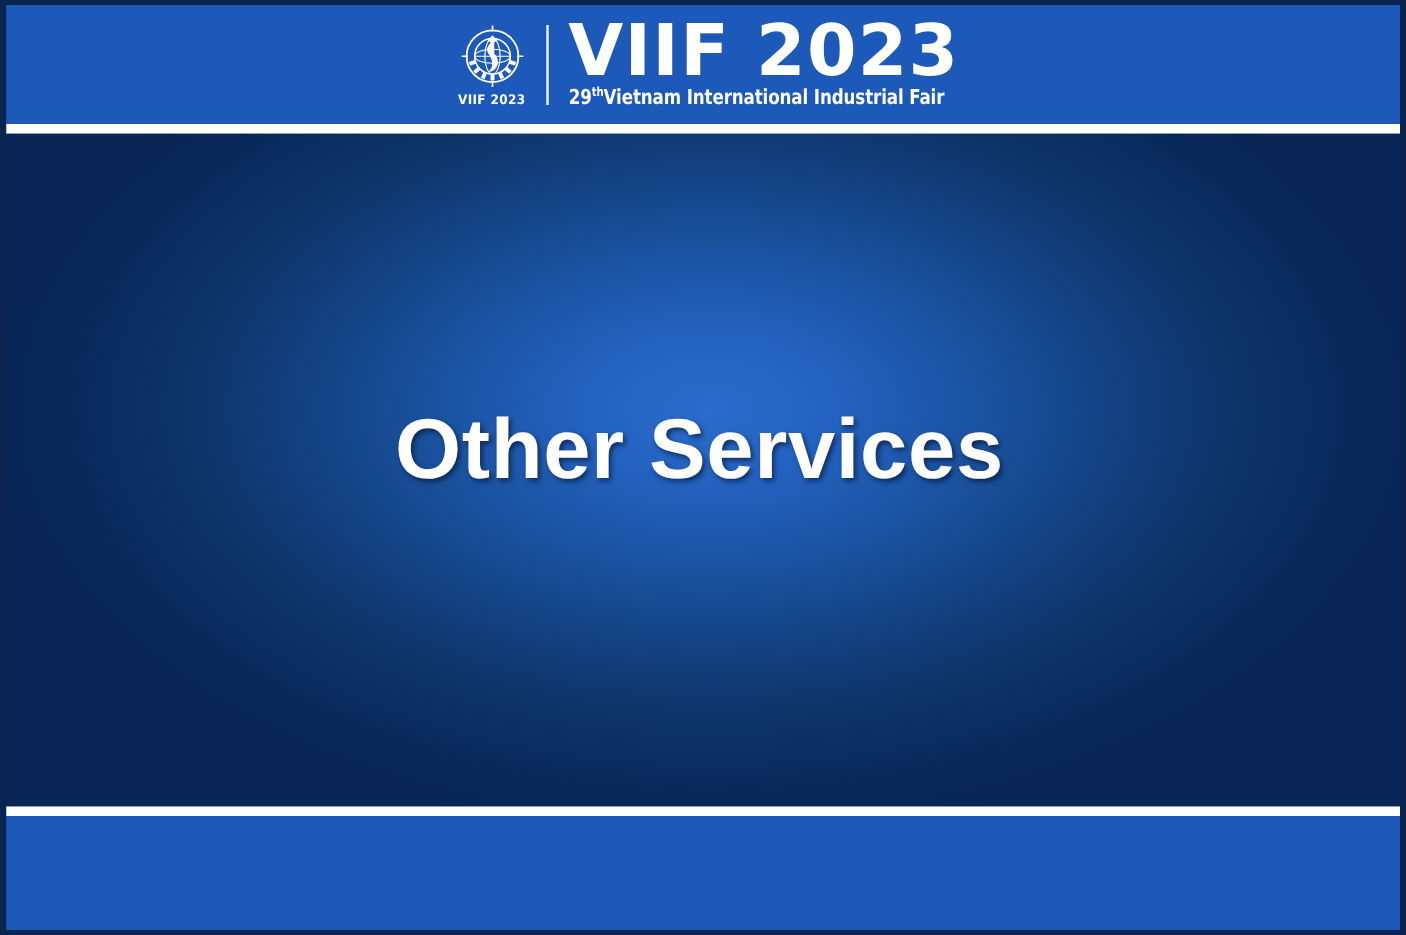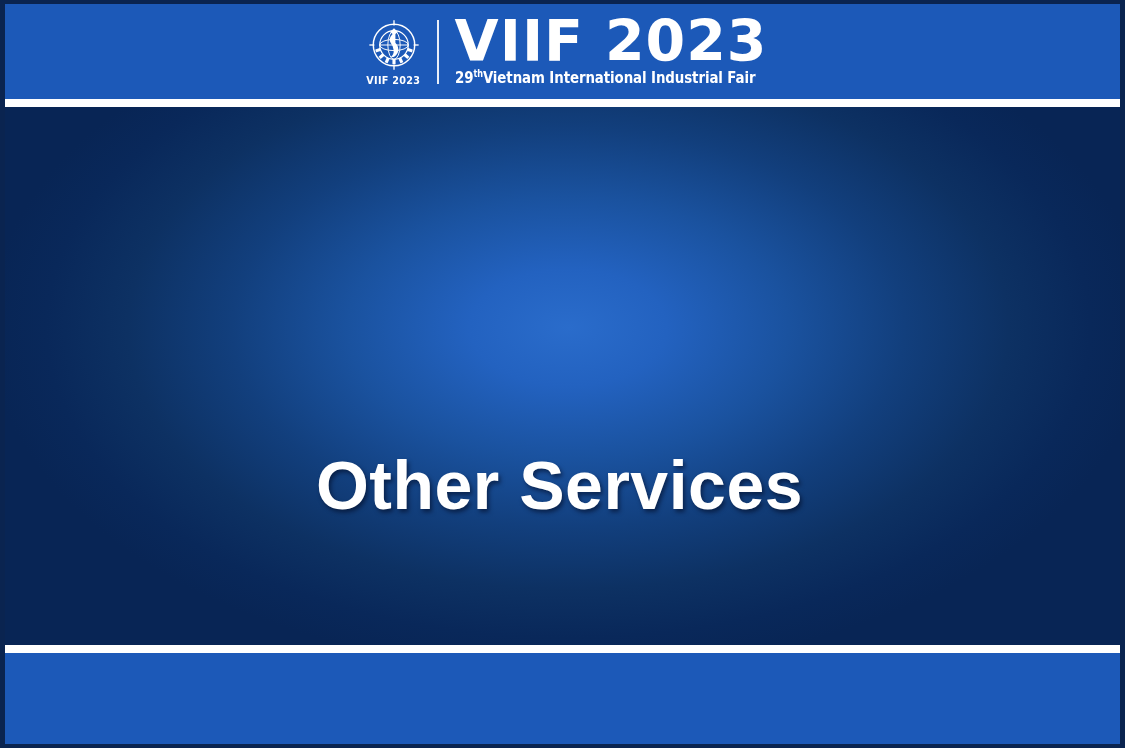--- a/index.html
+++ b/index.html
@@ -134,21 +134,21 @@
     background:
       radial-gradient(ellipse 52% 64% at 50.5% 41%,
         #2a6ccb 0%,
         #2362c0 17%,
         #1a529f 38%,
         #123f7d 58%,
         #0d3163 76%,
         #09285a 90%,
         #082555 100%);
     display: flex;
-    align-items: center;
+    align-items: flex-start;
     justify-content: center;
     overflow: hidden;
   }
 
   .body-title {
     margin-top: 218px;
     font-family: "Liberation Sans", "DejaVu Sans", sans-serif;
     font-weight: bold;
     font-size: 68px;
     line-height: 1;

